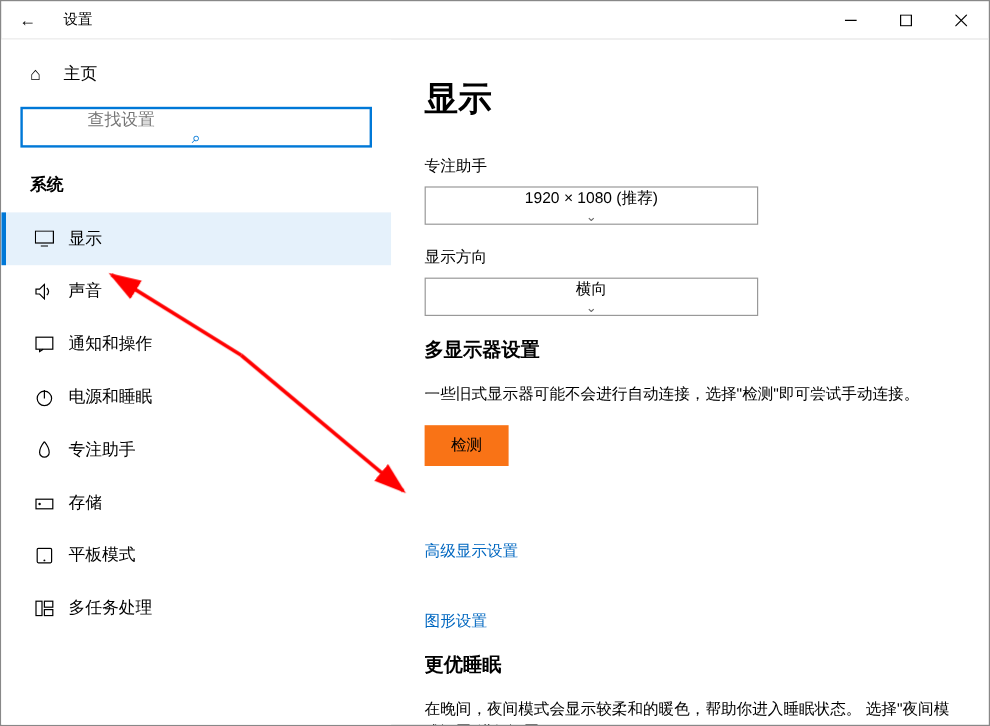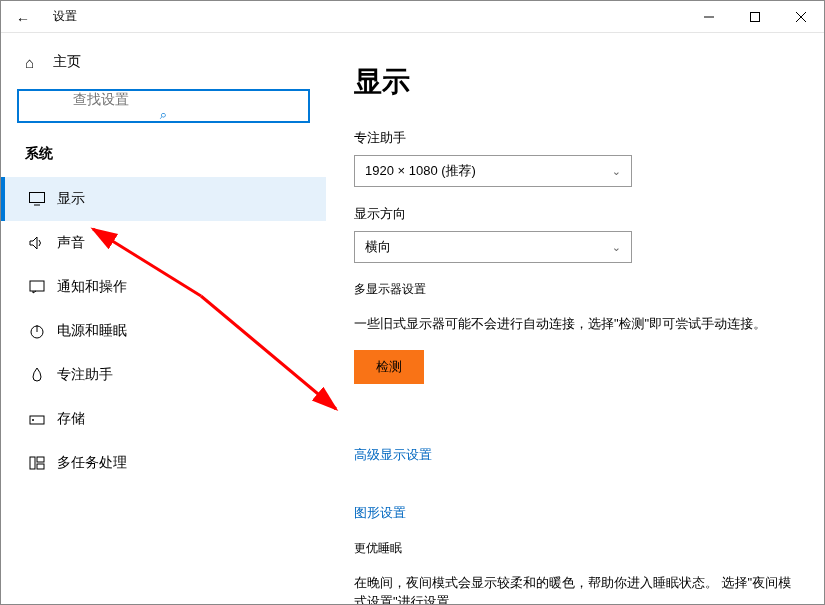--- a/index.html
+++ b/index.html
@@ -19,23 +19,23 @@
 .search-box input { flex: 1; border: none; outline: none; font-size: 14px; color: #888; background: transparent; }
 .search-box .sicon { color: #0078d7; font-size: 13px; }
 .category { font-size: 14px; font-weight: 600; padding: 22px 24px 14px; }
 .nav-item { display: flex; align-items: center; padding: 13px 24px; cursor: pointer; font-size: 14px; border-left: 4px solid transparent; }
 .nav-item.selected { background: #e5f1fb; border-left-color: #0078d7; }
 .nav-item .icon { width: 28px; font-size: 15px; display: flex; align-items: center; }
 .nav-item .label { }
 .content { flex: 1; padding: 30px 28px 0 28px; overflow-y: auto; }
 .content h1 { font-size: 28px; font-weight: 600; margin-bottom: 28px; }
 .field-label { font-size: 13px; margin-bottom: 8px; }
-.select { width: 278px; height: 32px; border: 1px solid #999; display: flex; align-items: center; justify-content: space-between; padding: 0 10px; font-size: 13px; cursor: pointer; margin-bottom: 18px; }
+.select { width: 278px; height: 32px; border: 1px solid #999; display: flex; align-items: center; justify-content: space-between; padding: 0 10px; font-size: 13px; cursor: pointer; margin-bottom: 18px; flex-direction: column; }
 .select .chev { font-size: 11px; color: #666; }
-.section-h { font-size: 12px; font-weight: 400; margin-top: 4px; margin-bottom: 16px; }
+.section-h { font-size: 16px; font-weight: 700; margin-top: 4px; margin-bottom: 16px; }
 .desc { font-size: 13px; margin-bottom: 16px; line-height: 1.5; }
 .btn { background: #f97316; border: none; padding: 8px 22px; font-size: 13px; cursor: pointer; margin-bottom: 22px; }
 .link { color: #0067c0; font-size: 13px; display: block; margin-bottom: 18px; cursor: pointer; margin-top: 40px; }
 .arrow-svg { position: absolute; top: 0; left: 0; width: 825px; height: 605px; pointer-events: none; z-index: 10; }
 </style>
 </head>
 <body>
 
 <div class="titlebar">
   <div class="back">←</div>
@@ -121,20 +121,29 @@
           <svg width="16" height="14">
             <rect x="1" y="4" width="14" height="8" fill="none" stroke="#000"></rect>
             <circle cx="4" cy="8" r="1" fill="#000"></circle>
           </svg>
         </span>
       <span class="label">存储</span>
     </div>
     <div class="nav-item">
       <span class="icon">
           <svg width="16" height="14">
+            <rect x="2" y="1" width="12" height="12" rx="1" fill="none" stroke="#000"></rect>
+            <circle cx="8" cy="11" r="0.8" fill="#000"></circle>
+          </svg>
+        </span>
+      <span class="label">平板模式</span>
+    </div>
+    <div class="nav-item">
+      <span class="icon">
+          <svg width="16" height="14">
             <rect x="1" y="1" width="5" height="12" fill="none" stroke="#000"></rect>
             <rect x="8" y="1" width="7" height="5" fill="none" stroke="#000"></rect>
             <rect x="8" y="8" width="7" height="5" fill="none" stroke="#000"></rect>
           </svg>
         </span>
       <span class="label">多任务处理</span>
     </div>
   </div>
 
   <div class="content">

